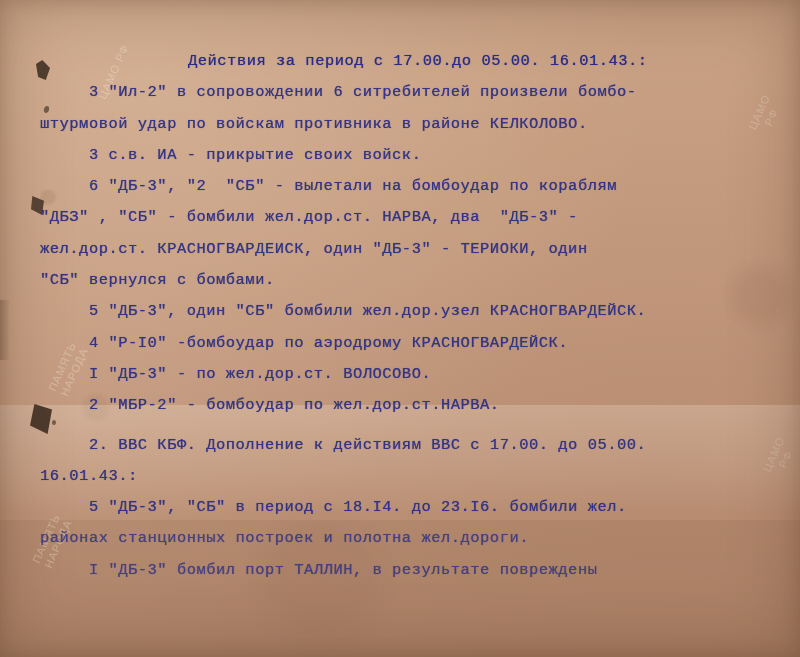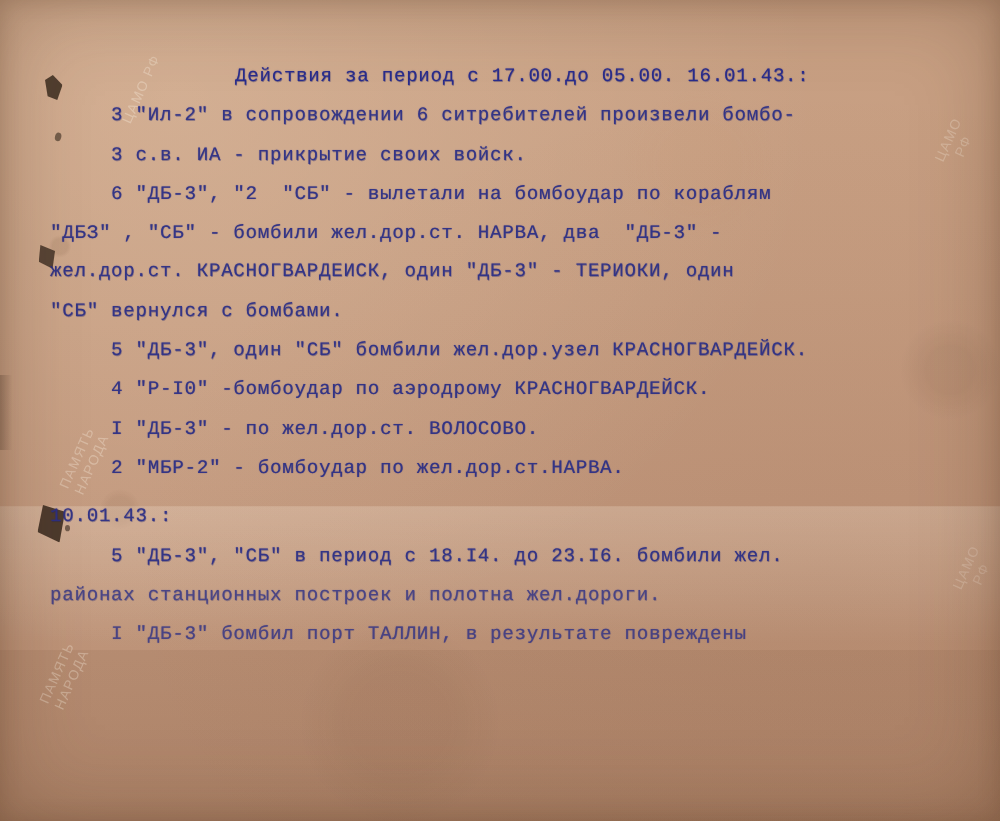--- a/index.html
+++ b/index.html
@@ -165,20 +165,21 @@
 НАРОДА</div>
   <div class="watermark wm-4">ЦАМО РФ</div>
   <div class="watermark wm-5">ЦАМО РФ</div>
 
   <div id="typescript">
 
     <div class="line strong" style="padding-left:148px">Действия за период с 17.00.до 05.00. 16.01.43.:</div>
 
     <div>
       <div class="line">     3 "Ил-2" в сопровождении 6 ситребителей произвели бомбо-</div>
+      <div class="line">штурмовой удар по войскам противника в районе КЕЛКОЛОВО.</div>
     </div>
 
     <div>
       <div class="line">     3 с.в. ИА - прикрытие своих войск.</div>
     </div>
 
     <div>
       <div class="line">     6 "ДБ-3", "2  "СБ" - вылетали на бомбоудар по кораблям</div>
       <div class="line">"ДБЗ" , "СБ" - бомбили жел.дор.ст. НАРВА, два  "ДБ-3" -</div>
       <div class="line">жел.дор.ст. КРАСНОГВАРДЕИСК, один "ДБ-3" - ТЕРИОКИ, один</div>
@@ -197,21 +198,22 @@
       <div class="line">     I "ДБ-3" - по жел.дор.ст. ВОЛОСОВО.</div>
     </div>
 
     <div>
       <div class="line">     2 "МБР-2" - бомбоудар по жел.дор.ст.НАРВА.</div>
     </div>
 
     <div style="height:8px"></div>
 
     <div>
-      <div class="line">10.01.43.:</div>
+      <div class="line">     2. ВВС КБФ. Дополнение к действиям ВВС с 17.00. до 05.00.</div>
+      <div class="line">16.01.43.:</div>
     </div>
 
     <div>
       <div class="line">     5 "ДБ-3", "СБ" в период с 18.I4. до 23.I6. бомбили жел.</div>
       <div class="line faded">районах станционных построек и полотна жел.дороги.</div>
     </div>
 
     <div>
       <div class="line faded">     I "ДБ-3" бомбил порт ТАЛЛИН, в результате повреждены</div>
     </div>

